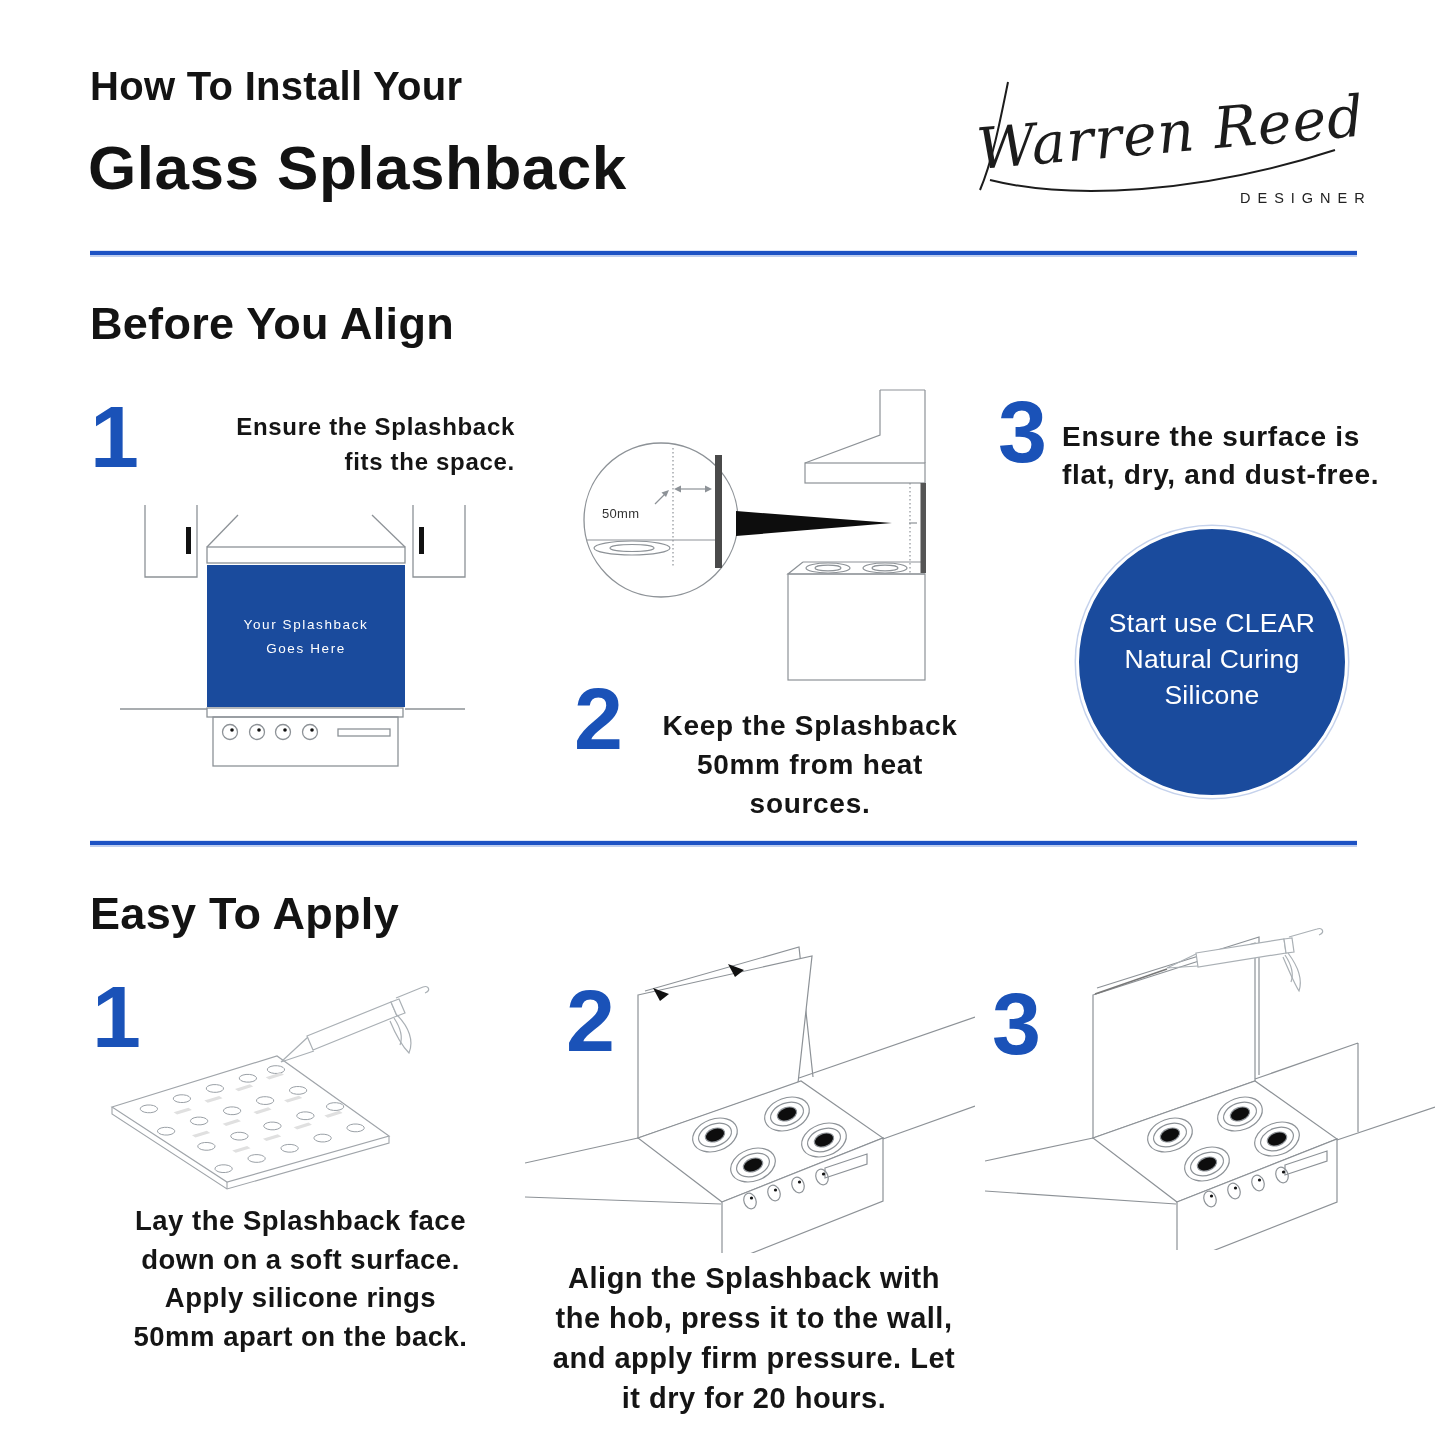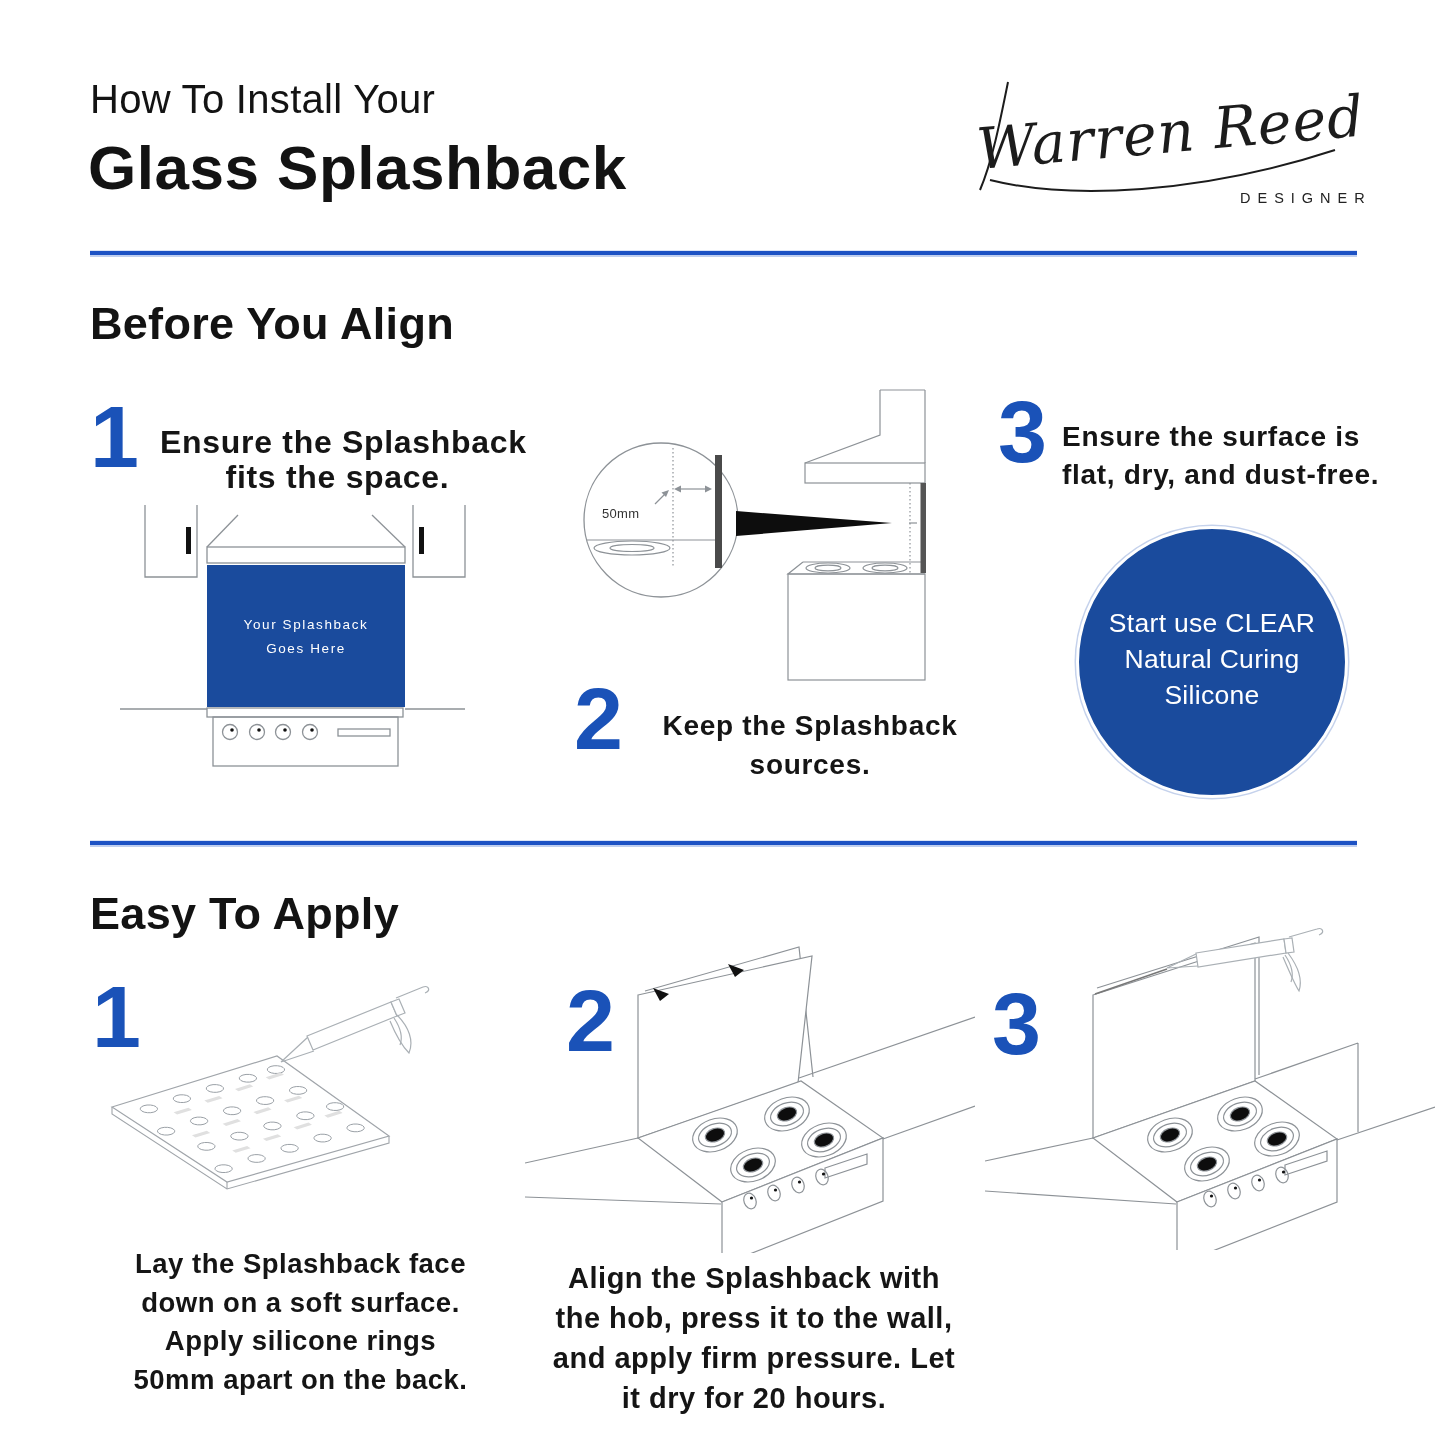--- a/index.html
+++ b/index.html
@@ -1,39 +1,39 @@
 <!DOCTYPE html>
 <html><head>
 <meta charset="utf-8">
 <style>
   html,body{margin:0;padding:0;background:#fff;}
   .canvas{position:relative;width:1445px;height:1445px;background:#ffffff;overflow:hidden;
           font-family:"Liberation Sans","DejaVu Sans",sans-serif;color:#131313;
           --blue-fill:#1A4B9D; --number-blue:#1A52B8; --divider-blue:#1D52C4;}
   .abs{position:absolute;}
-  .title1{left:90px;top:77px;font-size:40px;font-weight:400;letter-spacing:.3px;}
+  .title1{left:90px;top:64px;font-size:40px;font-weight:700;letter-spacing:.3px;}
   .title2{left:88px;top:132px;font-size:62px;font-weight:700;letter-spacing:.5px;}
   .logo-svg{left:950px;top:62px;width:415px;height:150px;}
   .logo-sub{left:1196px;top:190px;font-size:14.5px;letter-spacing:7px;color:#222;font-weight:500;margin-left:44px;}
   .divider{left:90px;width:1267px;height:4px;background:var(--divider-blue);
            box-shadow:0 2px 0 rgba(29,82,196,.28),0 -1px 0 rgba(29,82,196,.15);}
   .d1{top:251px;} .d2{top:841px;}
   .sec-heading{left:90px;font-size:45px;font-weight:700;letter-spacing:.3px;}
   .h1{top:298px;} .h2{top:888px;}
   .big-num{font-size:88px;line-height:1;font-weight:700;color:var(--number-blue);}
   .n-b1{left:90px;top:393px;} .n-b2{left:574px;top:675px;} .n-b3{left:998px;top:388px;}
   .n-e1{left:92px;top:973px;} .n-e2{left:566px;top:977px;} .n-e3{left:992px;top:980px;}
   .step-text{font-weight:700;letter-spacing:.7px;color:#151515;}
   .step-text div{white-space:nowrap;}
-  .st1{left:160px;top:410px;width:355px;text-align:center;font-size:32px;line-height:34.5px;margin-top:15px;}
+  .st1{left:160px;top:410px;width:355px;text-align:right;font-size:24px;line-height:34.5px;}
   .st2{left:640px;top:706px;width:340px;text-align:center;font-size:28px;line-height:39px;}
   .st3{left:1062px;top:410px;font-size:28px;line-height:38px;text-align:left;margin-top:8px;}
   .caption{font-weight:700;letter-spacing:.5px;text-align:center;color:#151515;}
   .caption div{white-space:nowrap;}
-  .c1{left:83px;top:1245px;width:435px;font-size:27.5px;line-height:38.5px;}
+  .c1{left:83px;top:1202px;width:435px;font-size:27.5px;line-height:38.5px;}
   .c2{left:528px;top:1258px;width:452px;font-size:29px;line-height:40px;}
   .c3{left:995px;top:1270px;width:425px;font-size:27.5px;line-height:40px;}
   .badge{left:1076px;top:526px;width:266px;height:266px;border-radius:50%;
          background:var(--blue-fill);border:3px solid #fff;box-shadow:0 0 0 1.5px #c5d2ec;
          text-align:center;}
   .badge-text{padding-top:76px;font-size:26.5px;line-height:36px;color:#fff;font-weight:500;letter-spacing:.3px;}
   .diagA{left:120px;top:498px;width:400px;height:292px;}
   .diagB{left:560px;top:388px;width:430px;height:335px;}
   .diagC{left:95px;top:985px;width:345px;height:230px;}
   .diagD{left:525px;top:918px;width:450px;height:335px;}
@@ -64,20 +64,21 @@
 
   <div class="abs big-num n-b1">1</div>
   <div class="abs step-text st1">
     <div>Ensure the Splashback</div>
     <div>fits the space.</div>
   </div>
 
   <div class="abs big-num n-b2">2</div>
   <div class="abs step-text st2">
     <div>Keep the Splashback</div>
+    <div>50mm from heat</div>
     <div>sources.</div>
   </div>
 
   <div class="abs big-num n-b3">3</div>
   <div class="abs step-text st3">
     <div>Ensure the surface is</div>
     <div>flat, dry, and dust-free.</div>
   </div>
 
   <svg class="abs diagA" viewBox="0 0 400 292">

